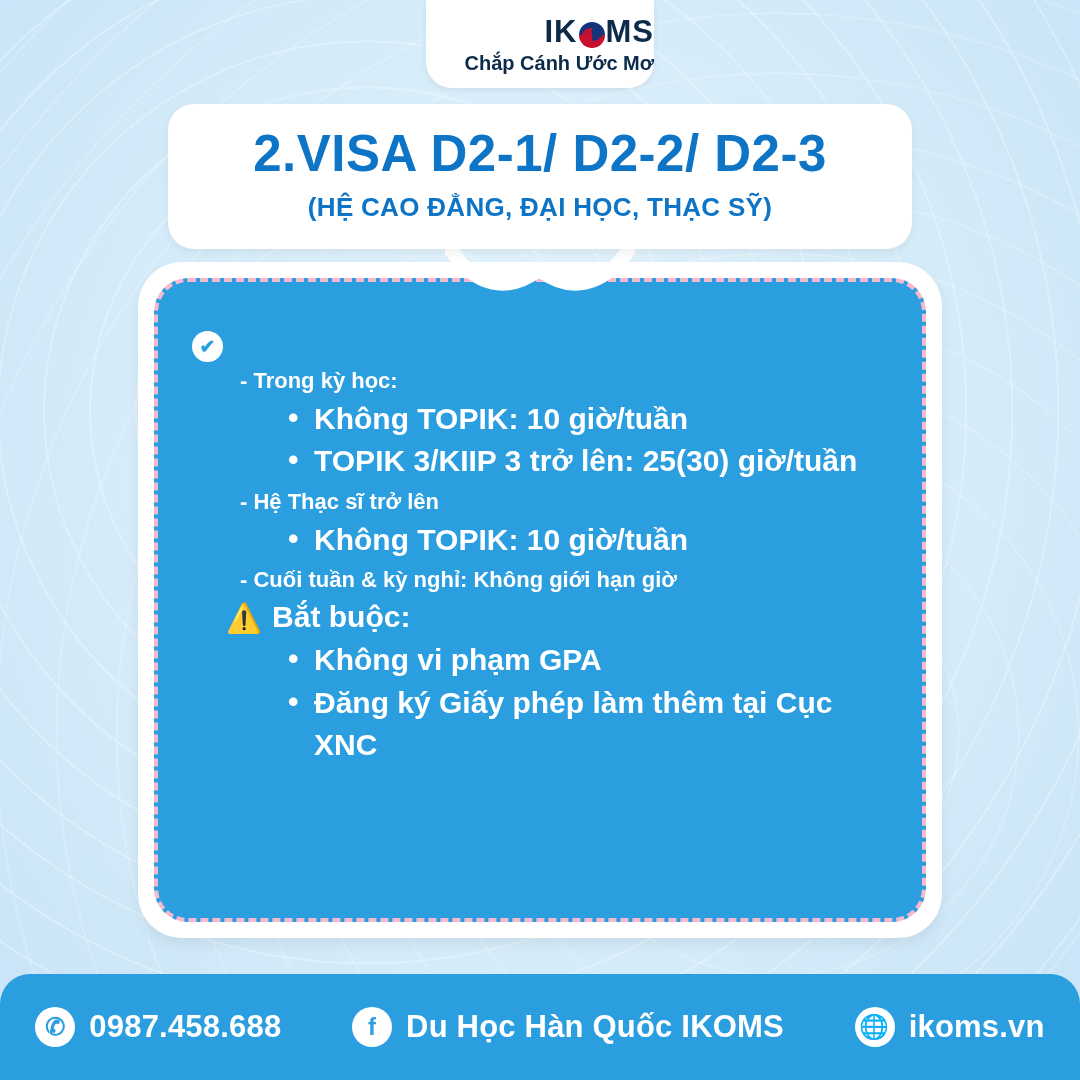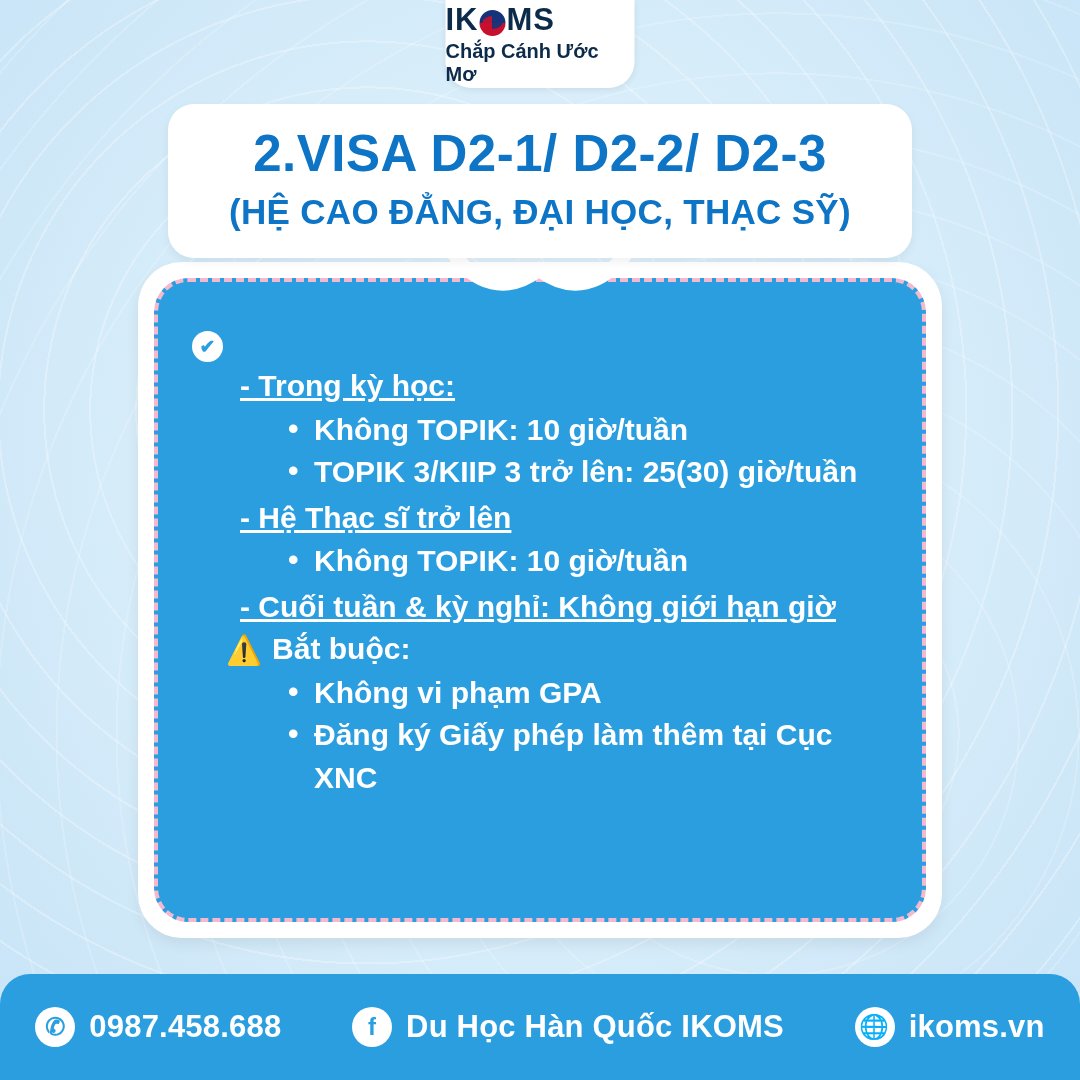--- a/index.html
+++ b/index.html
@@ -25,25 +25,25 @@
     position: absolute; left: 0; right: 0; top: 560px;
     text-align: center;
     font-size: 120px; font-weight: 800; letter-spacing: 6px;
     color: rgba(255,255,255,0.38);
     pointer-events: none;
   }
 
   
   .logo-badge {
     position: absolute; left: 50%; top: 0; transform: translateX(-50%);
-    width: 189px; height: 88px;
+    width: 228px; height: 88px;
     background: #ffffff;
     border-radius: 0 0 26px 26px;
     box-shadow: 0 2px 6px rgba(0,0,0,0.07);
-    display: flex; flex-direction: column; align-items: flex-start; justify-content: center;
+    display: flex; flex-direction: column; align-items: flex-end; justify-content: center;
     gap: 2px;
   }
   .logo-main {
     display: flex; align-items: center; justify-content: center;
     font-size: 31px; font-weight: 800; color: #0c2b4a; letter-spacing: 1px;
   }
   .logo-taeguk {
     display: inline-block; width: 26px; height: 26px; border-radius: 50%;
     margin: 0 1px;
     background: linear-gradient(180deg, #14337a 0%, #14337a 50%, #c8102e 50%, #c8102e 100%);
@@ -68,21 +68,21 @@
     text-align: center;
     box-shadow: 0 4px 10px rgba(0,0,0,0.06);
     z-index: 3;
   }
   .title-main {
     font-size: 51px; font-weight: 800; color: #0d74c6; letter-spacing: .5px;
     line-height: 1.1;
   }
   .title-sub {
     margin-top: 10px;
-    font-size: 35px; font-weight: 800; color: #0d74c6; letter-spacing: .3px;
+    font-size: 26px; font-weight: 800; color: #0d74c6; letter-spacing: .3px;
   }
   
   .ribbon {
     position: absolute; left: 50%; top: 246px; transform: translateX(-50%);
     width: 190px; height: 60px; z-index: 2;
   }
 
   
   .panel-outer {
     position: absolute; left: 138px; top: 262px;
@@ -112,22 +112,22 @@
     width: 31px; height: 31px; border-radius: 50%;
     background: #ffffff; color: #2b9ee0;
     display: inline-flex; align-items: center; justify-content: center;
     font-size: 19px; font-weight: 800; margin-top: 5px;
   }
   .warn-icon {
     flex: 0 0 auto; font-size: 29px; margin-top: 2px;
   }
   .strong { font-weight: 800; }
   .dash {
-    font-size: 30px; font-weight: 700; line-height: 1.35;
-    padding-left: 48px; margin: 4px 0 2px; text-decoration: underline;
+    font-size: 22px; font-weight: 700; line-height: 1.35;
+    padding-left: 48px; margin: 4px 0 2px;
   }
   ul.bullets {
     list-style: none; padding-left: 96px; margin: 0 0 4px;
   }
   ul.bullets li {
     position: relative;
     font-size: 30px; font-weight: 700; line-height: 1.42;
     padding-left: 26px;
   }
   ul.bullets li::before {

